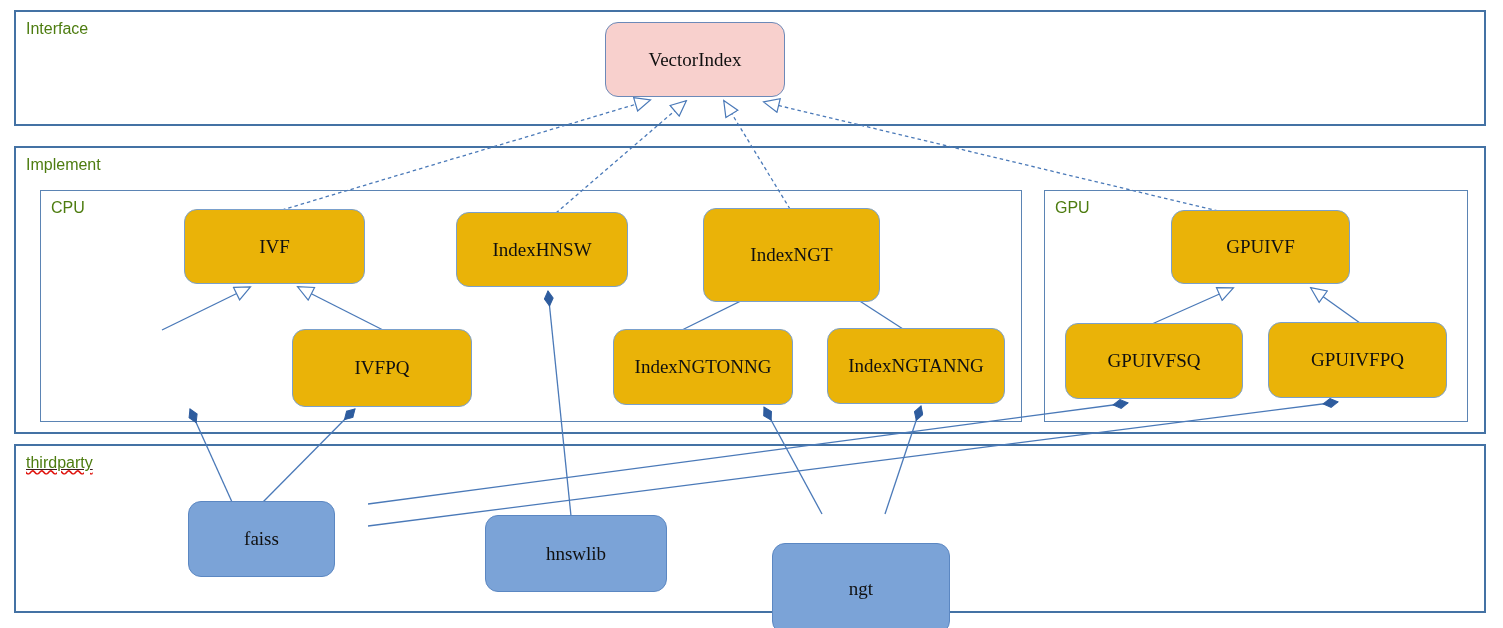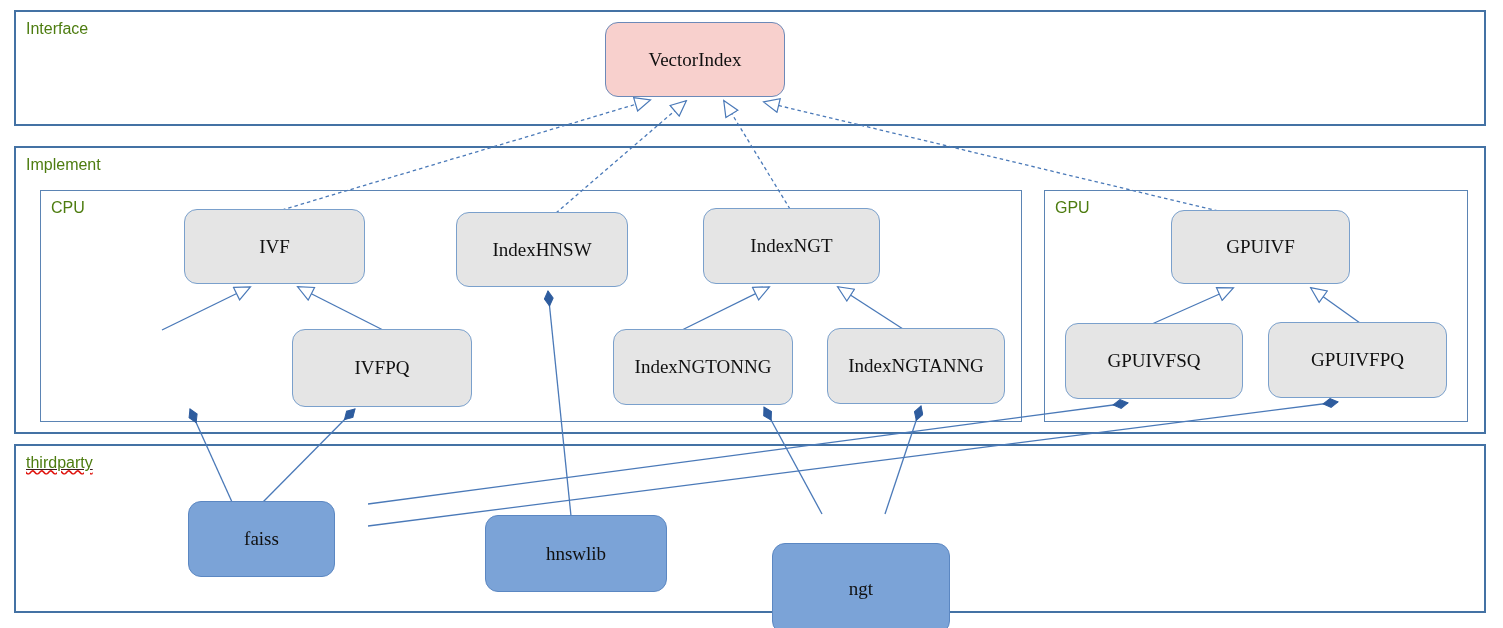--- a/index.html
+++ b/index.html
@@ -29,21 +29,21 @@
   }
   .node{
     position:absolute;z-index:3;
     box-sizing:border-box;
     border-radius:13px;
     display:flex;align-items:center;justify-content:center;
     font-family:"Liberation Serif","DejaVu Serif",serif;
     font-size:19px;color:#101010;
     text-align:center;
   }
-  .node.green{background:#e5e5e5;border:1px solid #7aa0cc;}
+  .node.green{background:#eab308;border:1px solid #7aa0cc;}
   .node.blue{background:#7ba3d7;border:1px solid #5b87c2;}
   .node.pink{background:#f8d0cd;border:1px solid #6c89b8;}
 </style>
 </head>
 <body>
 
 <div class="canvas">
 
   <div class="container outer" style="left:14px;top:10px;width:1472px;height:116px;">
     <span class="container-label">Interface</span>
@@ -107,21 +107,21 @@
   </div>
 
   <div class="node green" style="left:184px;top:209px;width:181px;height:75px;">
     <span>IVF</span>
   </div>
 
   <div class="node green" style="left:456px;top:212px;width:172px;height:75px;">
     <span>IndexHNSW</span>
   </div>
 
-  <div class="node green" style="left:703px;top:208px;width:177px;height:76px;">
+  <div class="node green" style="left:703px;top:208px;width:177px;height:94px;">
     <span>IndexNGT</span>
   </div>
 
 
   <div class="node green" style="left:292px;top:329px;width:180px;height:78px;">
     <span>IVFPQ</span>
   </div>
 
   <div class="node green" style="left:613px;top:329px;width:180px;height:76px;">
     <span>IndexNGTONNG</span>

